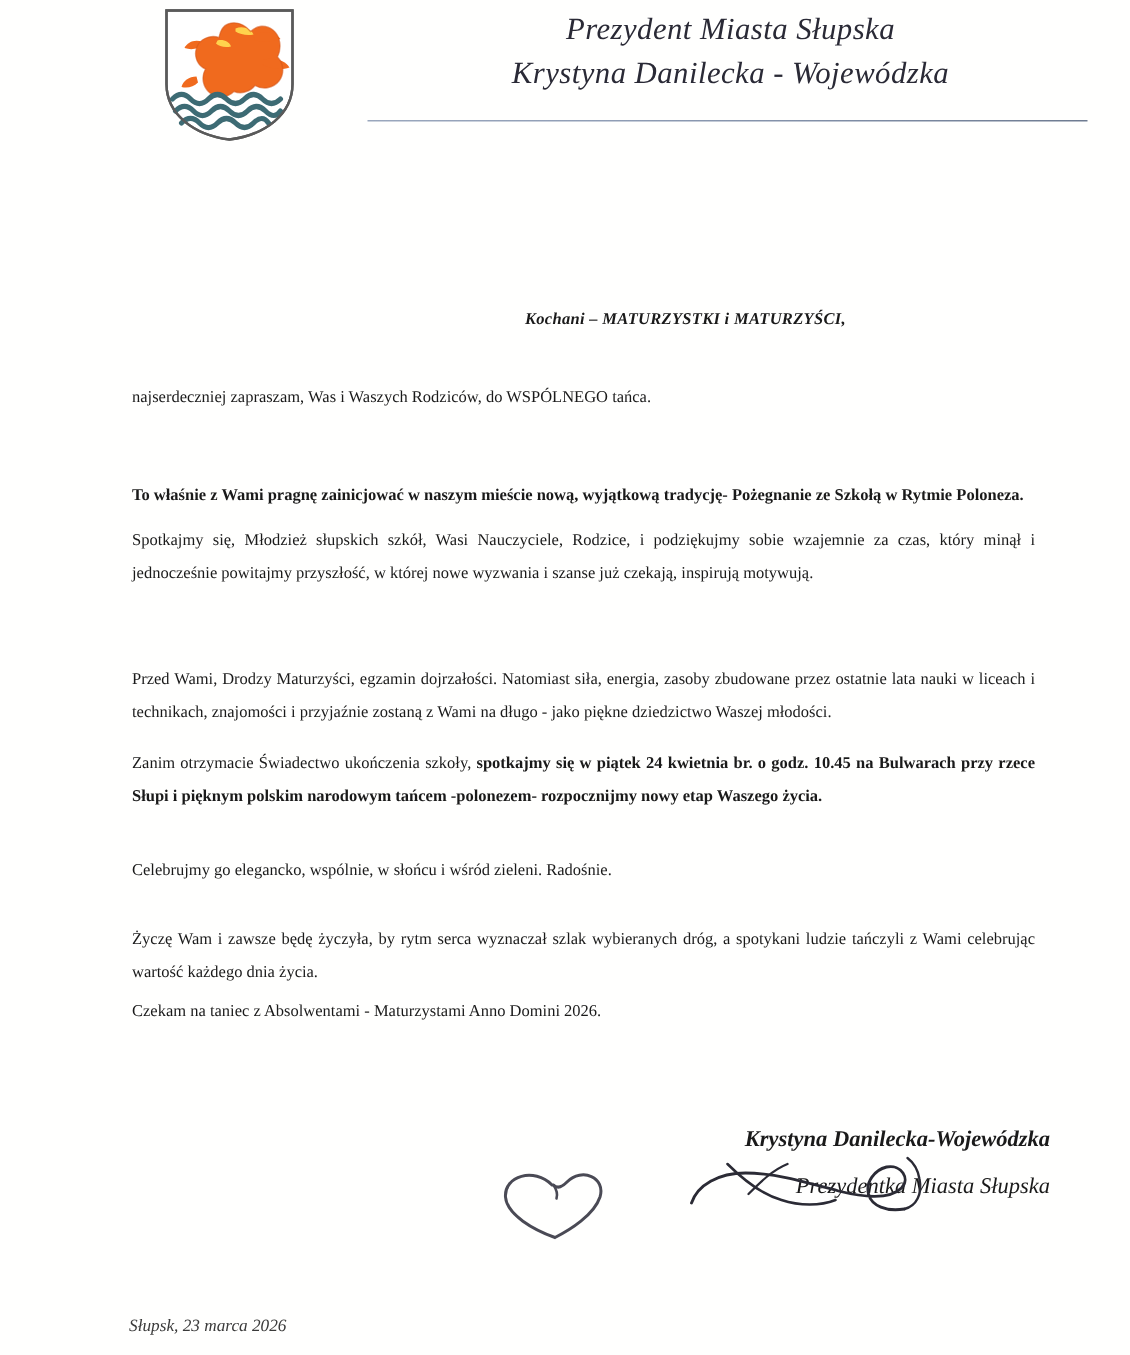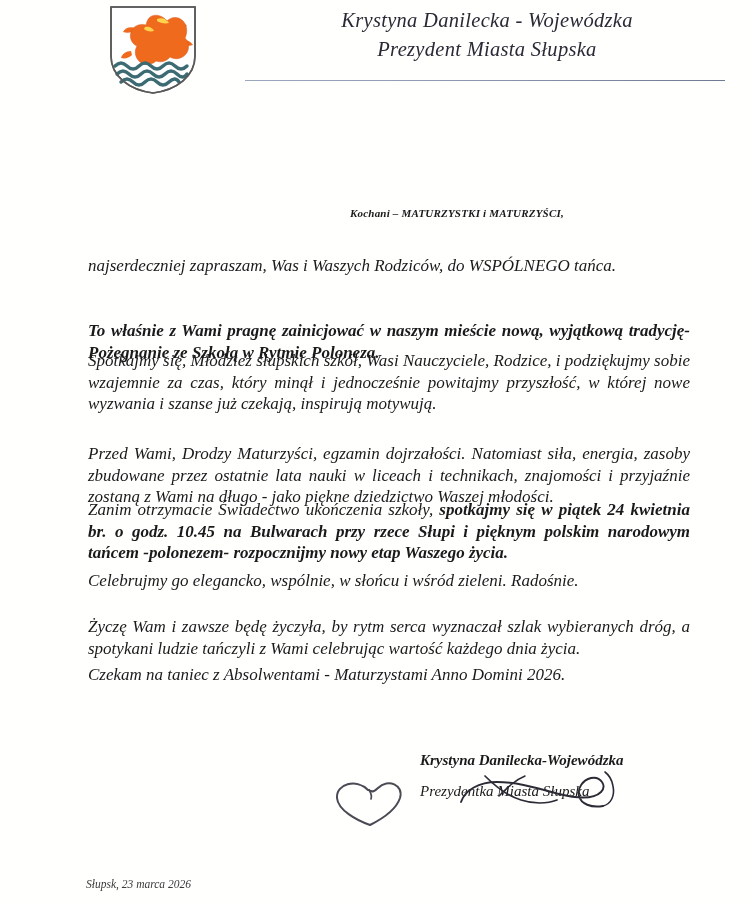--- a/index.html
+++ b/index.html
@@ -65,22 +65,21 @@
     top: 207px;
     font-style: italic;
     font-weight: bold;
     font-size: 11px;
     letter-spacing: 0.2px;
     white-space: nowrap;
   }
   .para {
     position: absolute;
     width: 602px;
-    font-style: italic;
-    font-size: 17px;
+    font-size: 11px;
     line-height: 21.5px;
     text-align: justify;
     text-justify: inter-word;
   }
   .para.bold {
     font-weight: bold;
   }
   .para b {
     font-weight: bold;
   }
@@ -92,21 +91,21 @@
   .p6 { top: 570px; }
   .p7 { top: 604px; margin-top: 12px; }
   .p8 { top: 664px; }
 
   
   .signature-block {
     position: absolute;
     left: 420px;
     top: 752px;
     width: 280px;
-    text-align: left;
+    text-align: right;
     font-family: Liberation Serif, serif;
   }
   .sig-name {
     font-style: italic;
     font-weight: bold;
     font-size: 15px;
     white-space: nowrap;
   }
   .sig-role {
     font-style: italic;
@@ -171,22 +170,22 @@
       <g fill="none" stroke="#3d6b74" stroke-width="3.4" stroke-linecap="round">
         <path d="M10 62 q6 -6 12 0 t12 0 t12 0 t12 0 t12 0 t12 0"></path>
         <path d="M12 70 q6 -6 12 0 t12 0 t12 0 t12 0 t12 0 t10 0"></path>
         <path d="M16 78 q6 -6 12 0 t12 0 t12 0 t12 0 t10 0"></path>
       </g>
       <path d="M6 3 H90 V52 C90 72 72 86 48 89 C24 86 6 72 6 52 Z" fill="none" stroke="#5a5a5a" stroke-width="1.6"></path>
     </svg>
   </div>
 
   <div class="header-titles">
+    <div class="header-line">Prezydent Miasta Słupska</div>
     <div class="header-line">Krystyna Danilecka - Wojewódzka</div>
-    <div class="header-line">Prezydent Miasta Słupska</div>
   </div>
 
   <div class="header-rule"></div>
 </div>
 
 <div class="sheet">
 
   <div class="salutation">Kochani – MATURZYSTKI  i MATURZYŚCI,</div>
 
   <div class="para p1">najserdeczniej zapraszam, Was  i Waszych Rodziców, do WSPÓLNEGO tańca.</div>

